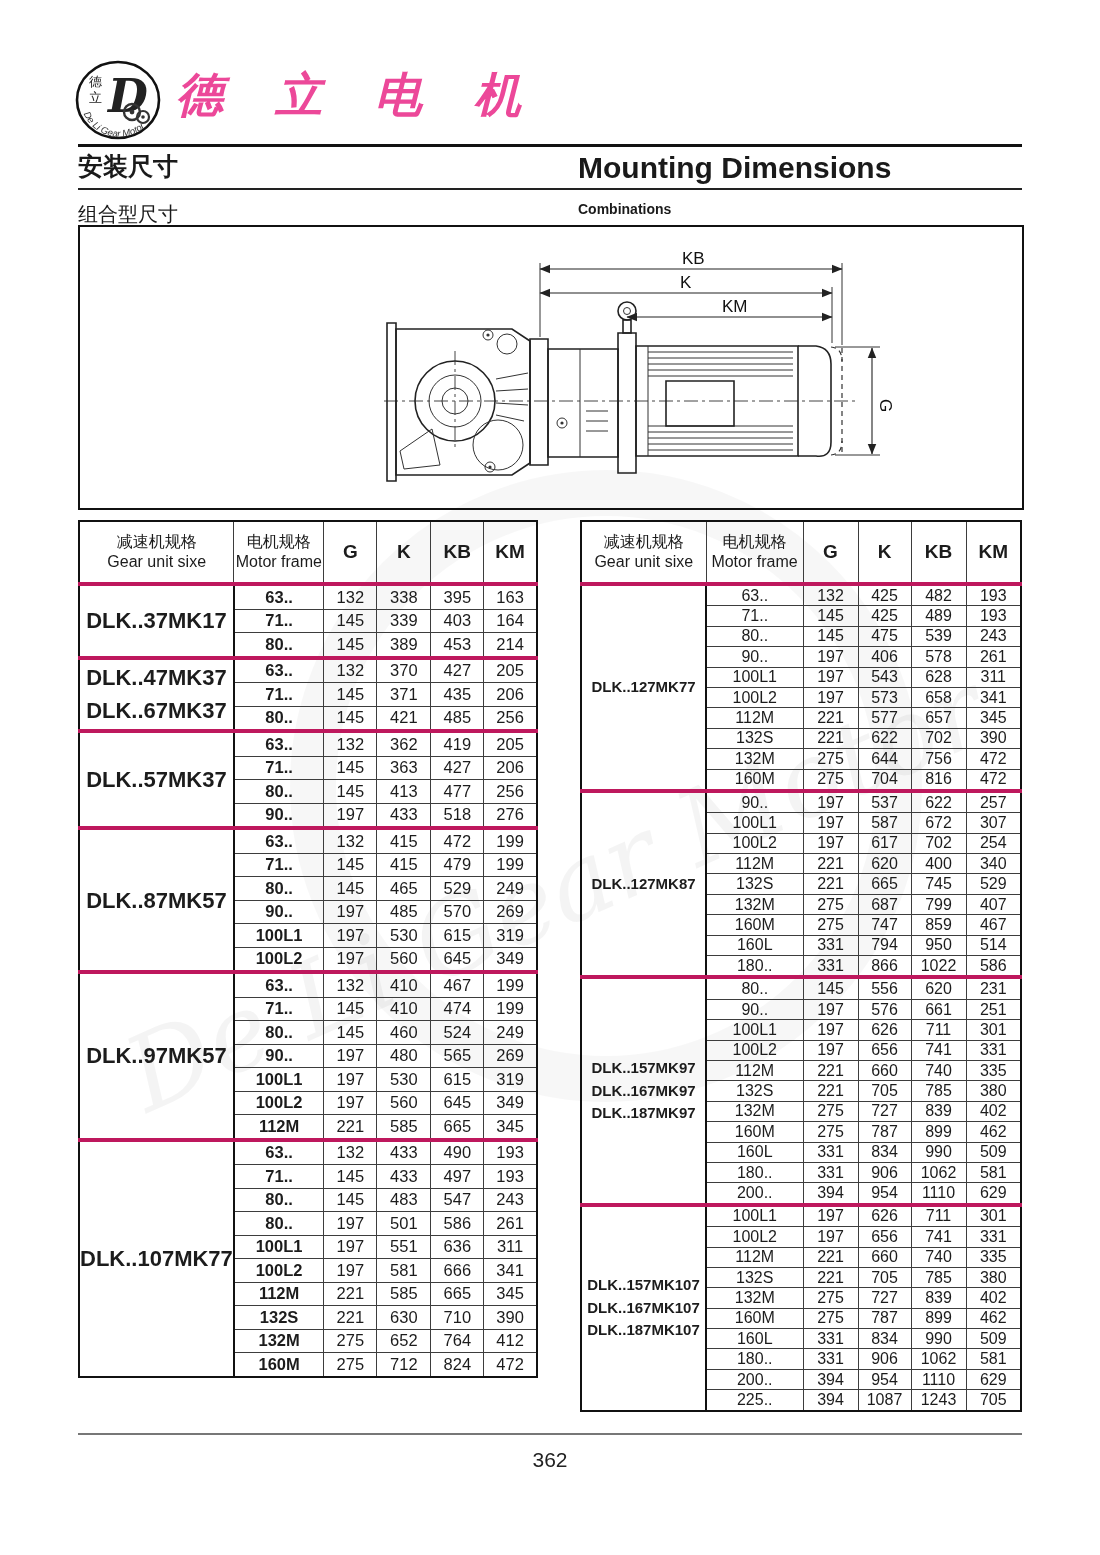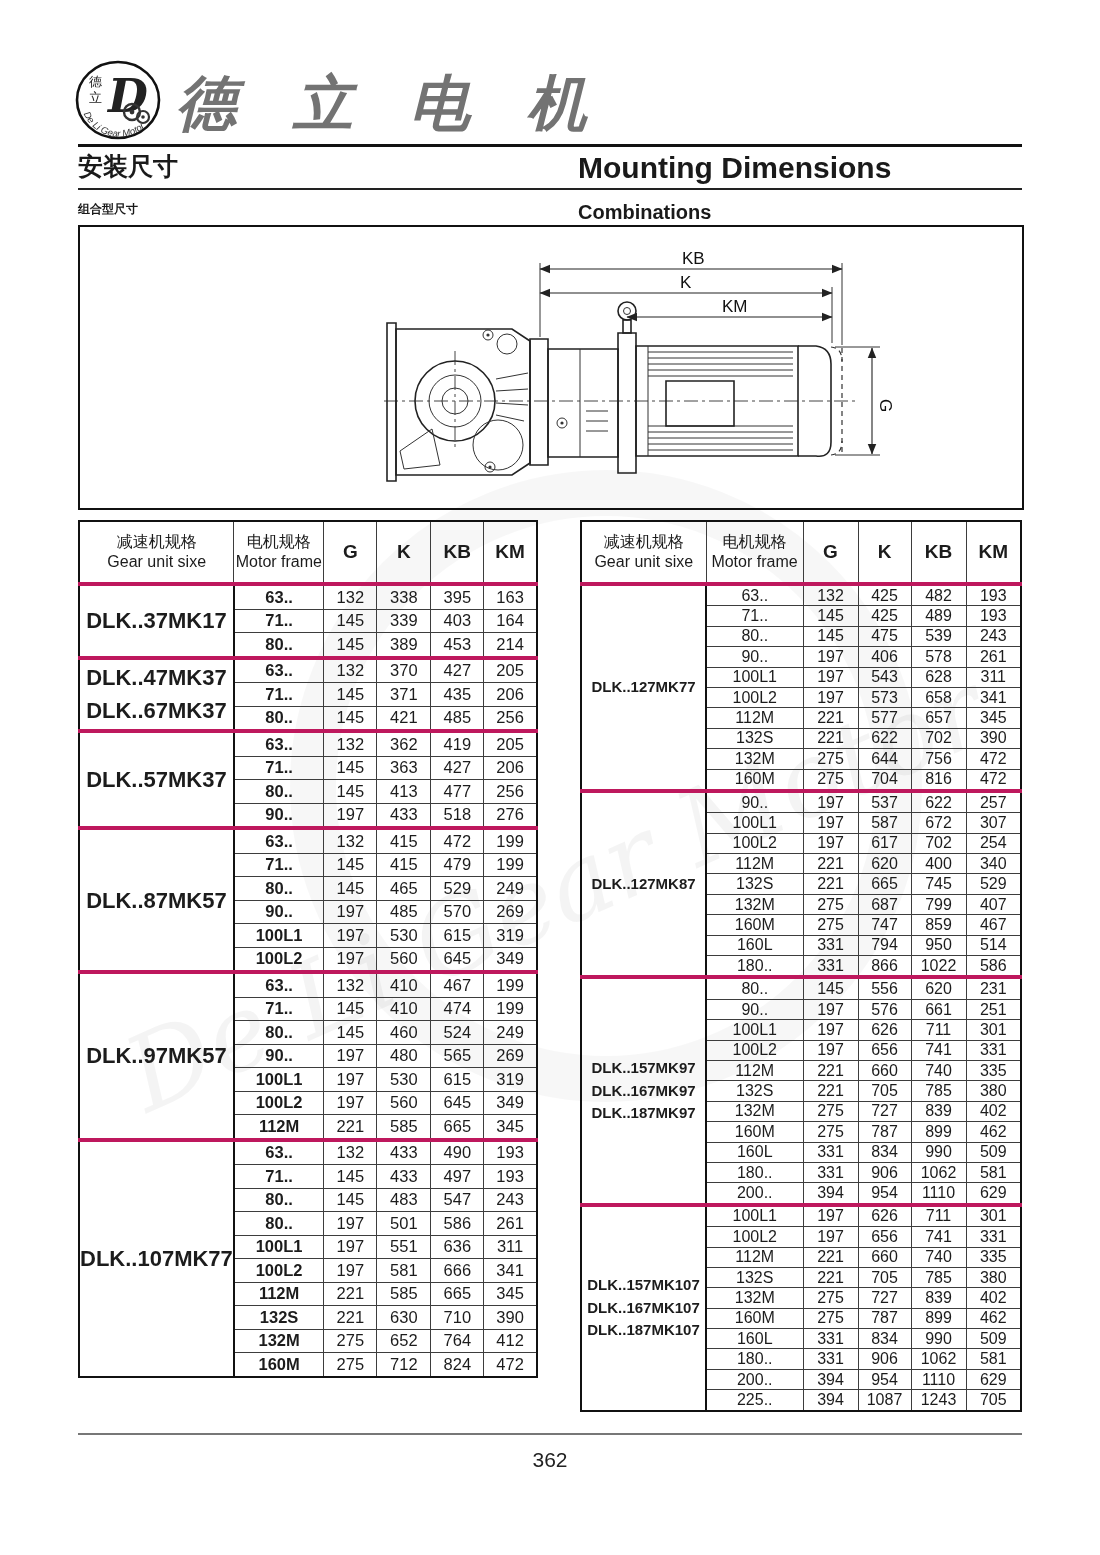--- a/index.html
+++ b/index.html
@@ -9,27 +9,27 @@
   
   .wm-circle{position:absolute;left:290px;top:470px;width:540px;height:540px;border-radius:50%;
              border:46px solid rgba(0,0,0,0.030);}
   .wm-text{position:absolute;left:90px;top:820px;width:980px;font-family:"DejaVu Serif",serif;
            font-style:italic;font-size:104px;color:rgba(0,0,0,0.045);transform:rotate(-24deg);
            white-space:nowrap;pointer-events:none;}
 
   
   .logo{position:absolute;left:72px;top:56px;width:92px;height:92px;}
   .brand{position:absolute;left:176px;top:64px;font-family:"DejaVu Serif",serif;
-         font-size:60px;font-weight:bold;font-style:italic;letter-spacing:18px;color:#737373;}
+         font-size:47px;font-weight:bold;font-style:italic;letter-spacing:18px;color:#ec4899;}
   .rule-thick{position:absolute;left:78px;width:944px;height:3px;background:#111;}
   .rule-thin{position:absolute;left:78px;width:944px;height:2px;background:#222;}
   .sec-zh{position:absolute;left:78px;top:150px;font-size:25px;font-weight:bold;}
   .sec-en{position:absolute;left:578px;top:151px;font-size:30px;font-weight:bold;}
-  .sub-zh{position:absolute;left:78px;top:201px;font-size:12px;font-weight:bold;}
-  .sub-en{position:absolute;left:578px;top:201px;font-size:20px;font-weight:bold;}
+  .sub-zh{position:absolute;left:78px;top:201px;font-size:20px;font-weight:normal;}
+  .sub-en{position:absolute;left:578px;top:201px;font-size:14px;font-weight:bold;}
 
   
   .draw-box{position:absolute;left:78px;top:225px;width:942px;height:281px;border:2px solid #111;background:transparent;}
   .draw-svg{position:absolute;left:300px;top:24px;}
   .draw-svg *{vector-effect:non-scaling-stroke;}
   .ln{stroke:#222;stroke-width:1.6;fill:none;}
   .lnt{stroke:#333;stroke-width:1;fill:none;}
   .dim{stroke:#222;stroke-width:1.1;fill:none;}
   .cl{stroke:#444;stroke-width:1;fill:none;stroke-dasharray:14 4 3 4;}
   .dsh{stroke:#333;stroke-width:1.2;fill:none;stroke-dasharray:5 4;}

